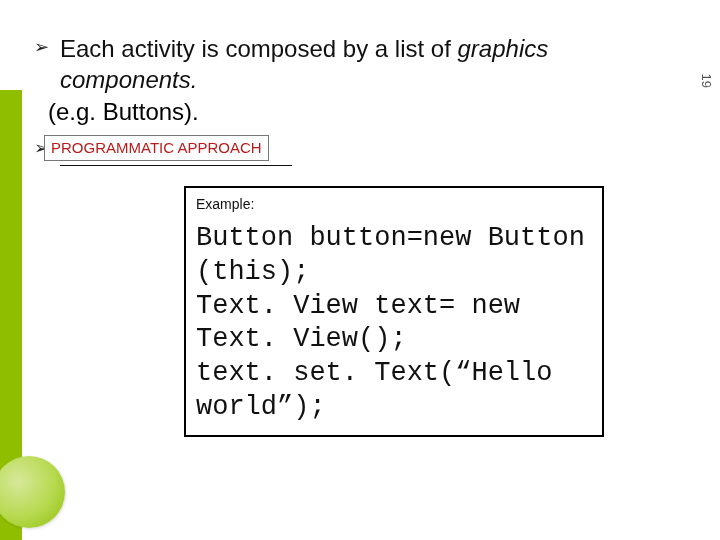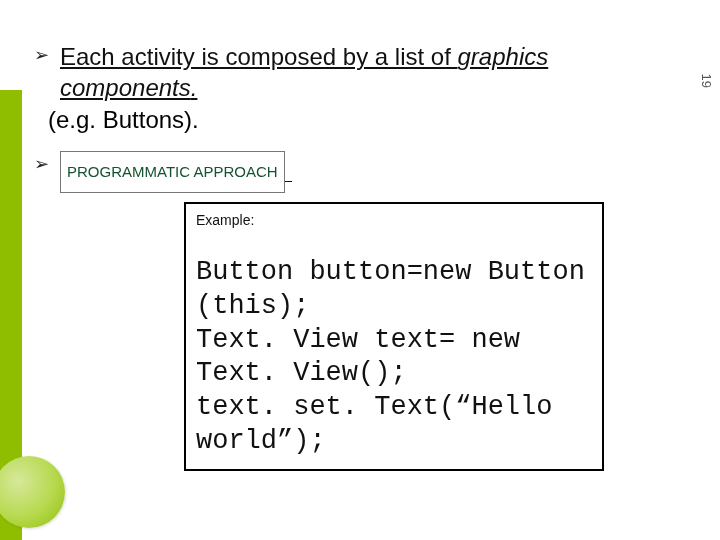--- a/index.html
+++ b/index.html
@@ -50,22 +50,21 @@
     margin: 0;
     padding: 0 8px 0 0;
     list-style: none;
   }
   .bullets > li {
     position: relative;
     padding-left: 26px;
     font-size: 24px;
     line-height: 1.28;
     color: #111;
-    margin: 16px 0 2px 0;
-    text-decoration: underline;
+    margin: 8px 0 2px 0;
   }
   .bullets > li::before {
     content: "➢";
     position: absolute;
     left: 0;
     top: 2px;
     font-size: 18px;
     color: #222;
   }
   .italic { font-style: italic; }
@@ -74,27 +73,27 @@
     margin-left: 14px;
     font-size: 24px;
     line-height: 1.25;
   }
   .badge-row {
     position: relative;
     margin-top: 4px;
   }
   .badge {
     position: absolute;
-    left: 26px;
+    left: 10px;
     top: 0;
     background: #fff;
     border: 1px solid #777;
     font-size: 15px;
-    padding: 10px 6px;
-    color: #14532d;
+    padding: 2px 6px;
+    color: #b91c1c;
     z-index: 2;
   }
   .row3-text {
     display: inline;
   }
   .strike {
     display: inline-block;
     border-bottom: 1px solid #111;
     width: 232px;
     height: 1.1em;
@@ -103,21 +102,21 @@
   }
   .example-box {
     margin: 20px 0 0 150px;
     width: 420px;
     border: 2px solid #000;
     padding: 8px 10px 10px 10px;
     box-sizing: border-box;
   }
   .example-label {
     font-size: 14px;
-    margin-bottom: 28px;
+    margin-bottom: 10px;
     color: #111;
   }
   .code {
     font-family: "Courier New", Courier, monospace;
     font-size: 27px;
     line-height: 1.25;
     white-space: pre-wrap;
     color: #111;
   }
   .pagenum {

